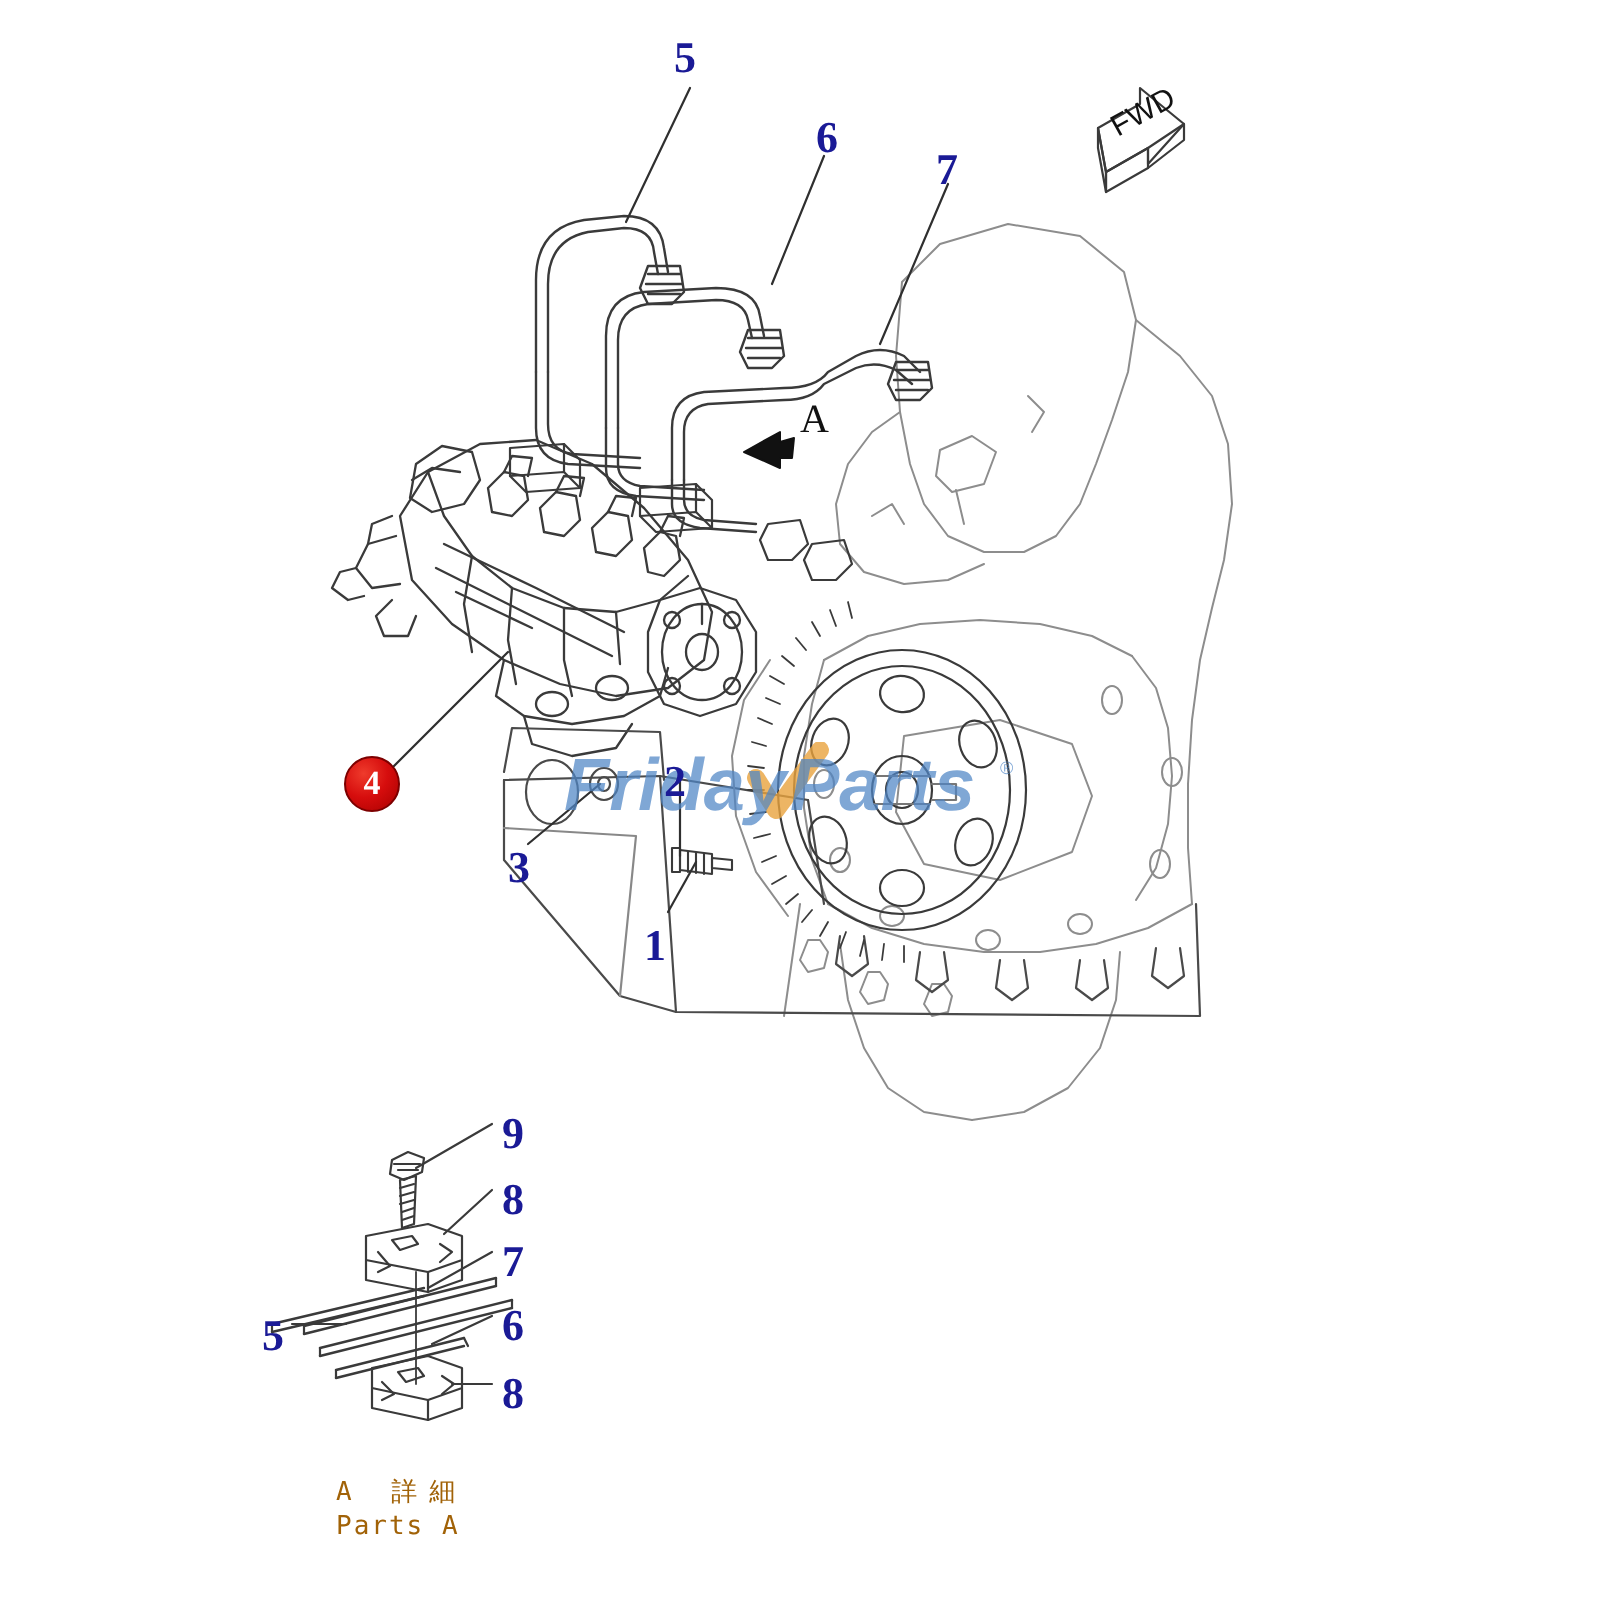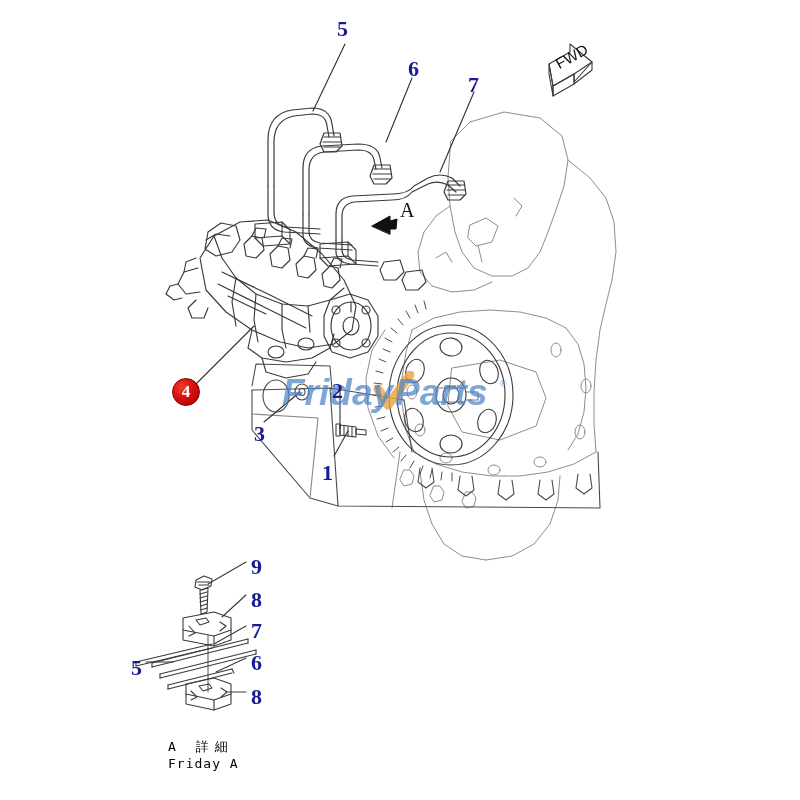--- a/index.html
+++ b/index.html
@@ -53,21 +53,21 @@
     color: #111111;
     font-family: "Liberation Serif", serif;
     font-size: 20px;
     line-height: 1;
     user-select: none;
   }
   .caption-block {
     position: absolute;
     left: 168px;
     top: 738px;
-    color: #000000;
+    color: #a16207;
     font-family: "DejaVu Sans Mono", monospace;
     font-size: 13px;
     line-height: 17px;
     letter-spacing: 1px;
     user-select: none;
   }
   .caption-jp {
     letter-spacing: 6px;
     font-size: 13px;
   }
@@ -415,16 +415,16 @@
   <div class="callout-num" style="left:251px; top:652px;">6</div>
   <div class="callout-num" style="left:131px; top:657px;">5</div>
   <div class="callout-num" style="left:251px; top:686px;">8</div>
 
   <div class="marker-letter" style="left:400px; top:200px;">A</div>
 
   <div class="marker-letter" style="left:553px; top:58px; font-size:15px; font-family:'Liberation Sans',sans-serif; transform:rotate(-29deg); transform-origin:left top; letter-spacing:0px;">FWD</div>
 
   <div class="caption-block">
     <div class="caption-jp">A 詳細</div>
-    <div>Friday A</div>
+    <div>Parts A</div>
   </div>
 
 </div>
 
 </body></html>

